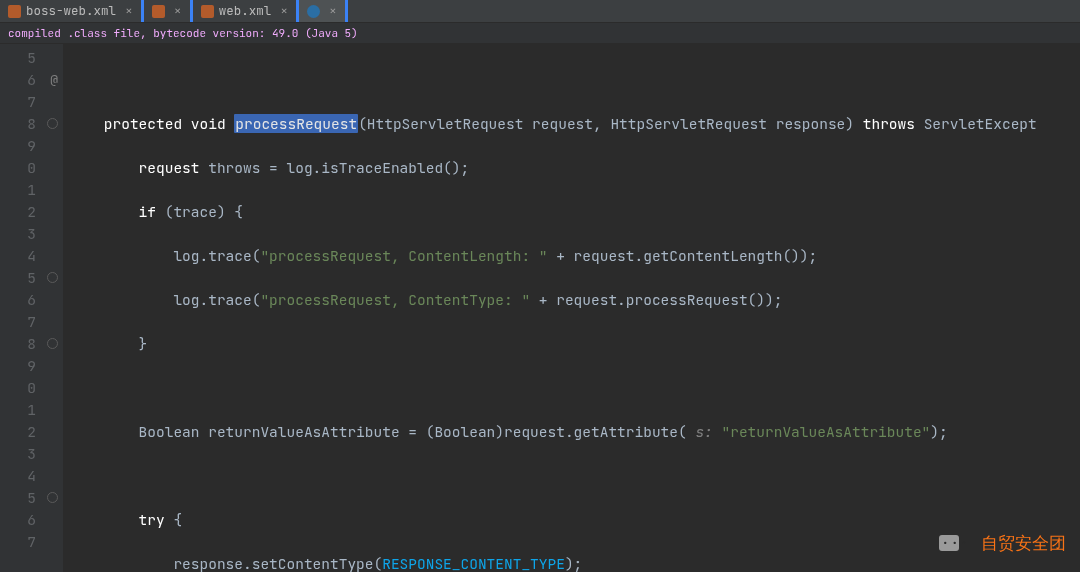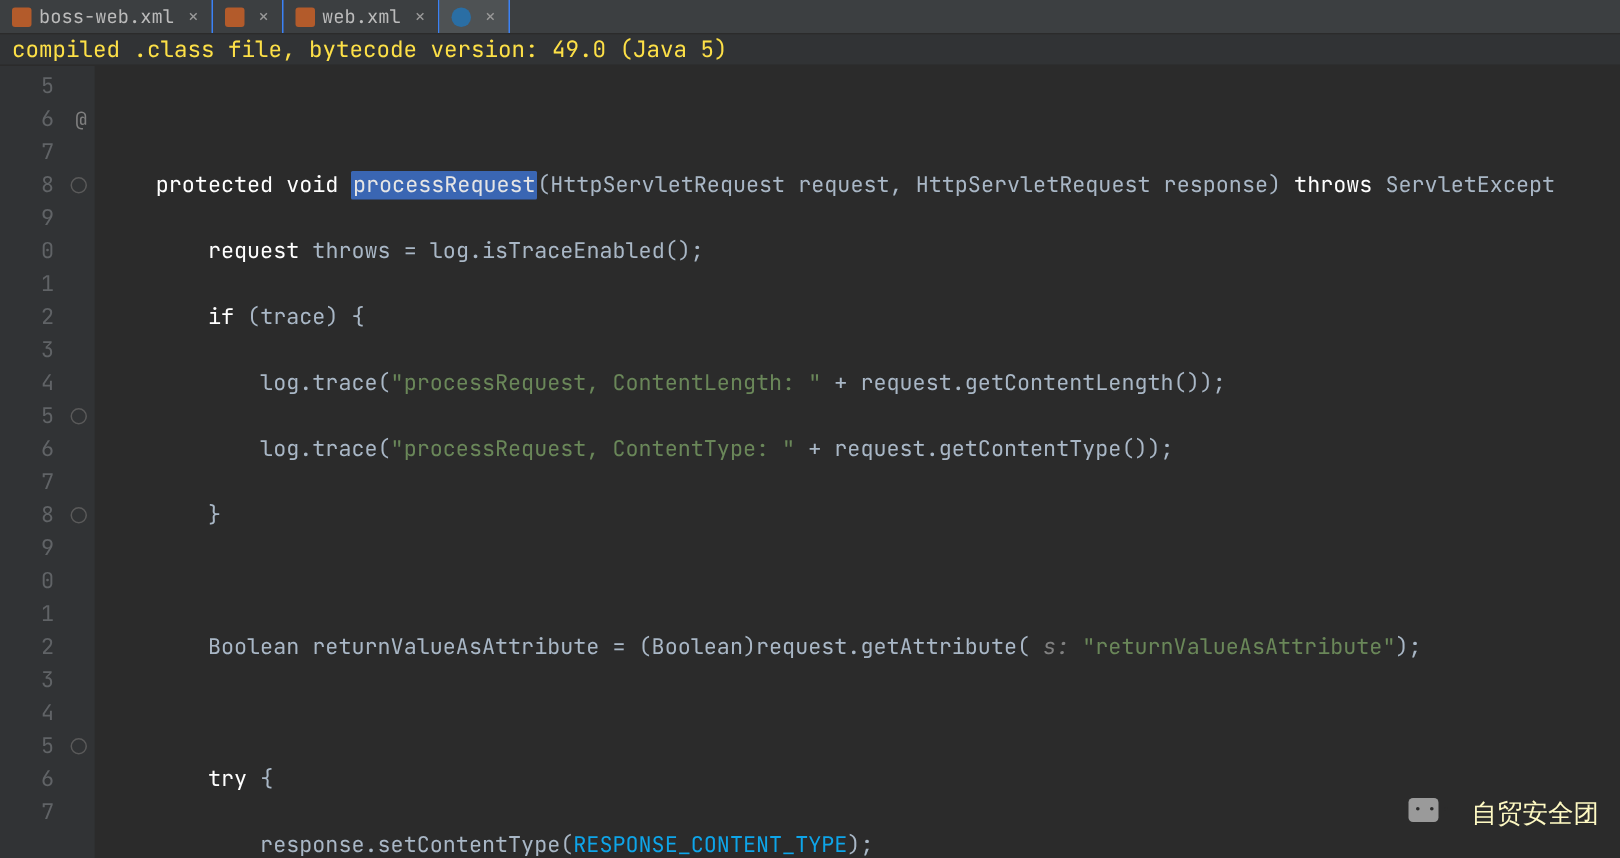--- a/index.html
+++ b/index.html
@@ -1,37 +1,37 @@
 <!DOCTYPE html>
 <html><head>
 <meta charset="utf-8">
 <style>
 html,body{margin:0;padding:0;background:#2b2b2b;color:#a9b7c6;font-family:"JetBrains Mono","Consolas","Courier New",monospace;font-size:14.5px;line-height:22px;overflow:hidden}
 .wrap{width:1080px;height:572px;display:flex;flex-direction:column;overflow:hidden;position:relative}
 .tabs{height:22px;background:#3c3f41;display:flex;align-items:center;border-bottom:1px solid #2b2b2b;font-size:12.5px}
-.tab{padding:0 8px;height:22px;display:flex;align-items:center;gap:5px;color:#bbb;border-right:1px solid #3b82f6;cursor:pointer;white-space:nowrap}
+.tab{padding:0 8px;height:22px;display:flex;align-items:center;gap:5px;color:#bbb;border-right:3px solid #3b82f6;cursor:pointer;white-space:nowrap}
 .tab.active{background:#4e5254;color:#fff}
 .tab .ficon{width:13px;height:13px;border-radius:2px;background:#b35b2b;display:inline-block}
 .tab .ficon.c{background:#2a6ea4;border-radius:50%}
 .tab .close{color:#999;font-size:13px;padding-left:4px}
-.info{height:20px;background:#313335;color:#fde047;font-size:15px;padding:0 8px;display:flex;align-items:center;border-bottom:1px solid #2b2b2b}
+.info{height:20px;background:#313335;color:#f0abfc;font-size:11px;padding:0 8px;display:flex;align-items:center;border-bottom:1px solid #2b2b2b}
 .editor{flex:1;display:flex;overflow:hidden}
 .gutter{width:60px;background:#313335;text-align:right;color:#606366;padding:3px 2px 0 0;user-select:none;border-right:1px solid #313335;display:flex;flex-direction:column}
 .gutter .ln{height:22px;padding-right:24px;position:relative}
 .gutter .ln.at::after{content:"@";position:absolute;right:2px;top:0;color:#808080;font-size:13px}
 .gutter .ln .mark{position:absolute;right:2px;top:5px;width:9px;height:9px;border:1px solid #5a5a5a;border-radius:50%}
 .code{flex:1;padding:3px 0 0 0;white-space:pre;position:relative}
 .line{height:22px;padding-left:6px}
 .k{color:#ffffff}        
 .m{color:#ffc66d}        
 .s{color:#6a8759}        
 .p{color:#0ea5e9}
 .hint{color:#808080;font-style:italic}
 .sel{background:#3a66b3;color:#e5e5e5;padding:0 1px;border-radius:1px}
-.wm{position:absolute;right:14px;bottom:18px;color:#fef9c3;font-size:17px;display:flex;gap:22px;background:transparent}
+.wm{position:absolute;right:14px;bottom:18px;color:#f97316;font-size:17px;display:flex;align-items:center;gap:22px;background:transparent}
 .wm .chat{width:20px;height:16px;border-radius:3px;background:#9a9a9a;position:relative}
 .wm .chat::after{content:"";position:absolute;left:5px;bottom:-4px;border:4px solid transparent;border-top-color:#9a9a9a}
 .wm .chat::before{content:"···";position:absolute;left:2px;top:-3px;color:#2b2b2b;font-size:14px;letter-spacing:1px}
 </style>
 </head>
 <body>
 
 <div class="wrap">
 
   <div class="tabs">
@@ -85,21 +85,21 @@
       <div class="ln">6</div>
       <div class="ln">7</div>
     </div>
 
     <div class="code">
 <div class="line"><span></span></div>
 <div class="line"><span>    </span><span class="k">protected </span><span class="k">void </span><span class="sel m">processRequest</span><span>(HttpServletRequest request, HttpServletRequest response) </span><span class="k">throws </span><span>ServletExcept</span></div>
 <div class="line"><span>        </span><span class="k">request </span><span>throws = log.isTraceEnabled();</span></div>
 <div class="line"><span>        </span><span class="k">if </span><span>(trace) {</span></div>
 <div class="line"><span>            log.trace(</span><span class="s">"processRequest, ContentLength: "</span><span> + request.getContentLength());</span></div>
-<div class="line"><span>            log.trace(</span><span class="s">"processRequest, ContentType: "</span><span> + request.getContentType());</span></div>
+<div class="line"><span>            log.trace(</span><span class="s">"processRequest, ContentType: "</span><span> + request.processRequest());</span></div>
 <div class="line"><span>        }</span></div>
 <div class="line"><span></span></div>
 <div class="line"><span>        Boolean returnValueAsAttribute = (Boolean)request.getAttribute( </span><span class="hint">s: </span><span class="s">"returnValueAsAttribute"</span><span>);</span></div>
 <div class="line"><span></span></div>
 <div class="line"><span>        </span><span class="k">try </span><span>{</span></div>
 <div class="line"><span>            response.setContentType(</span><span class="p">RESPONSE_CONTENT_TYPE</span><span>);</span></div>
 
 
 
 

